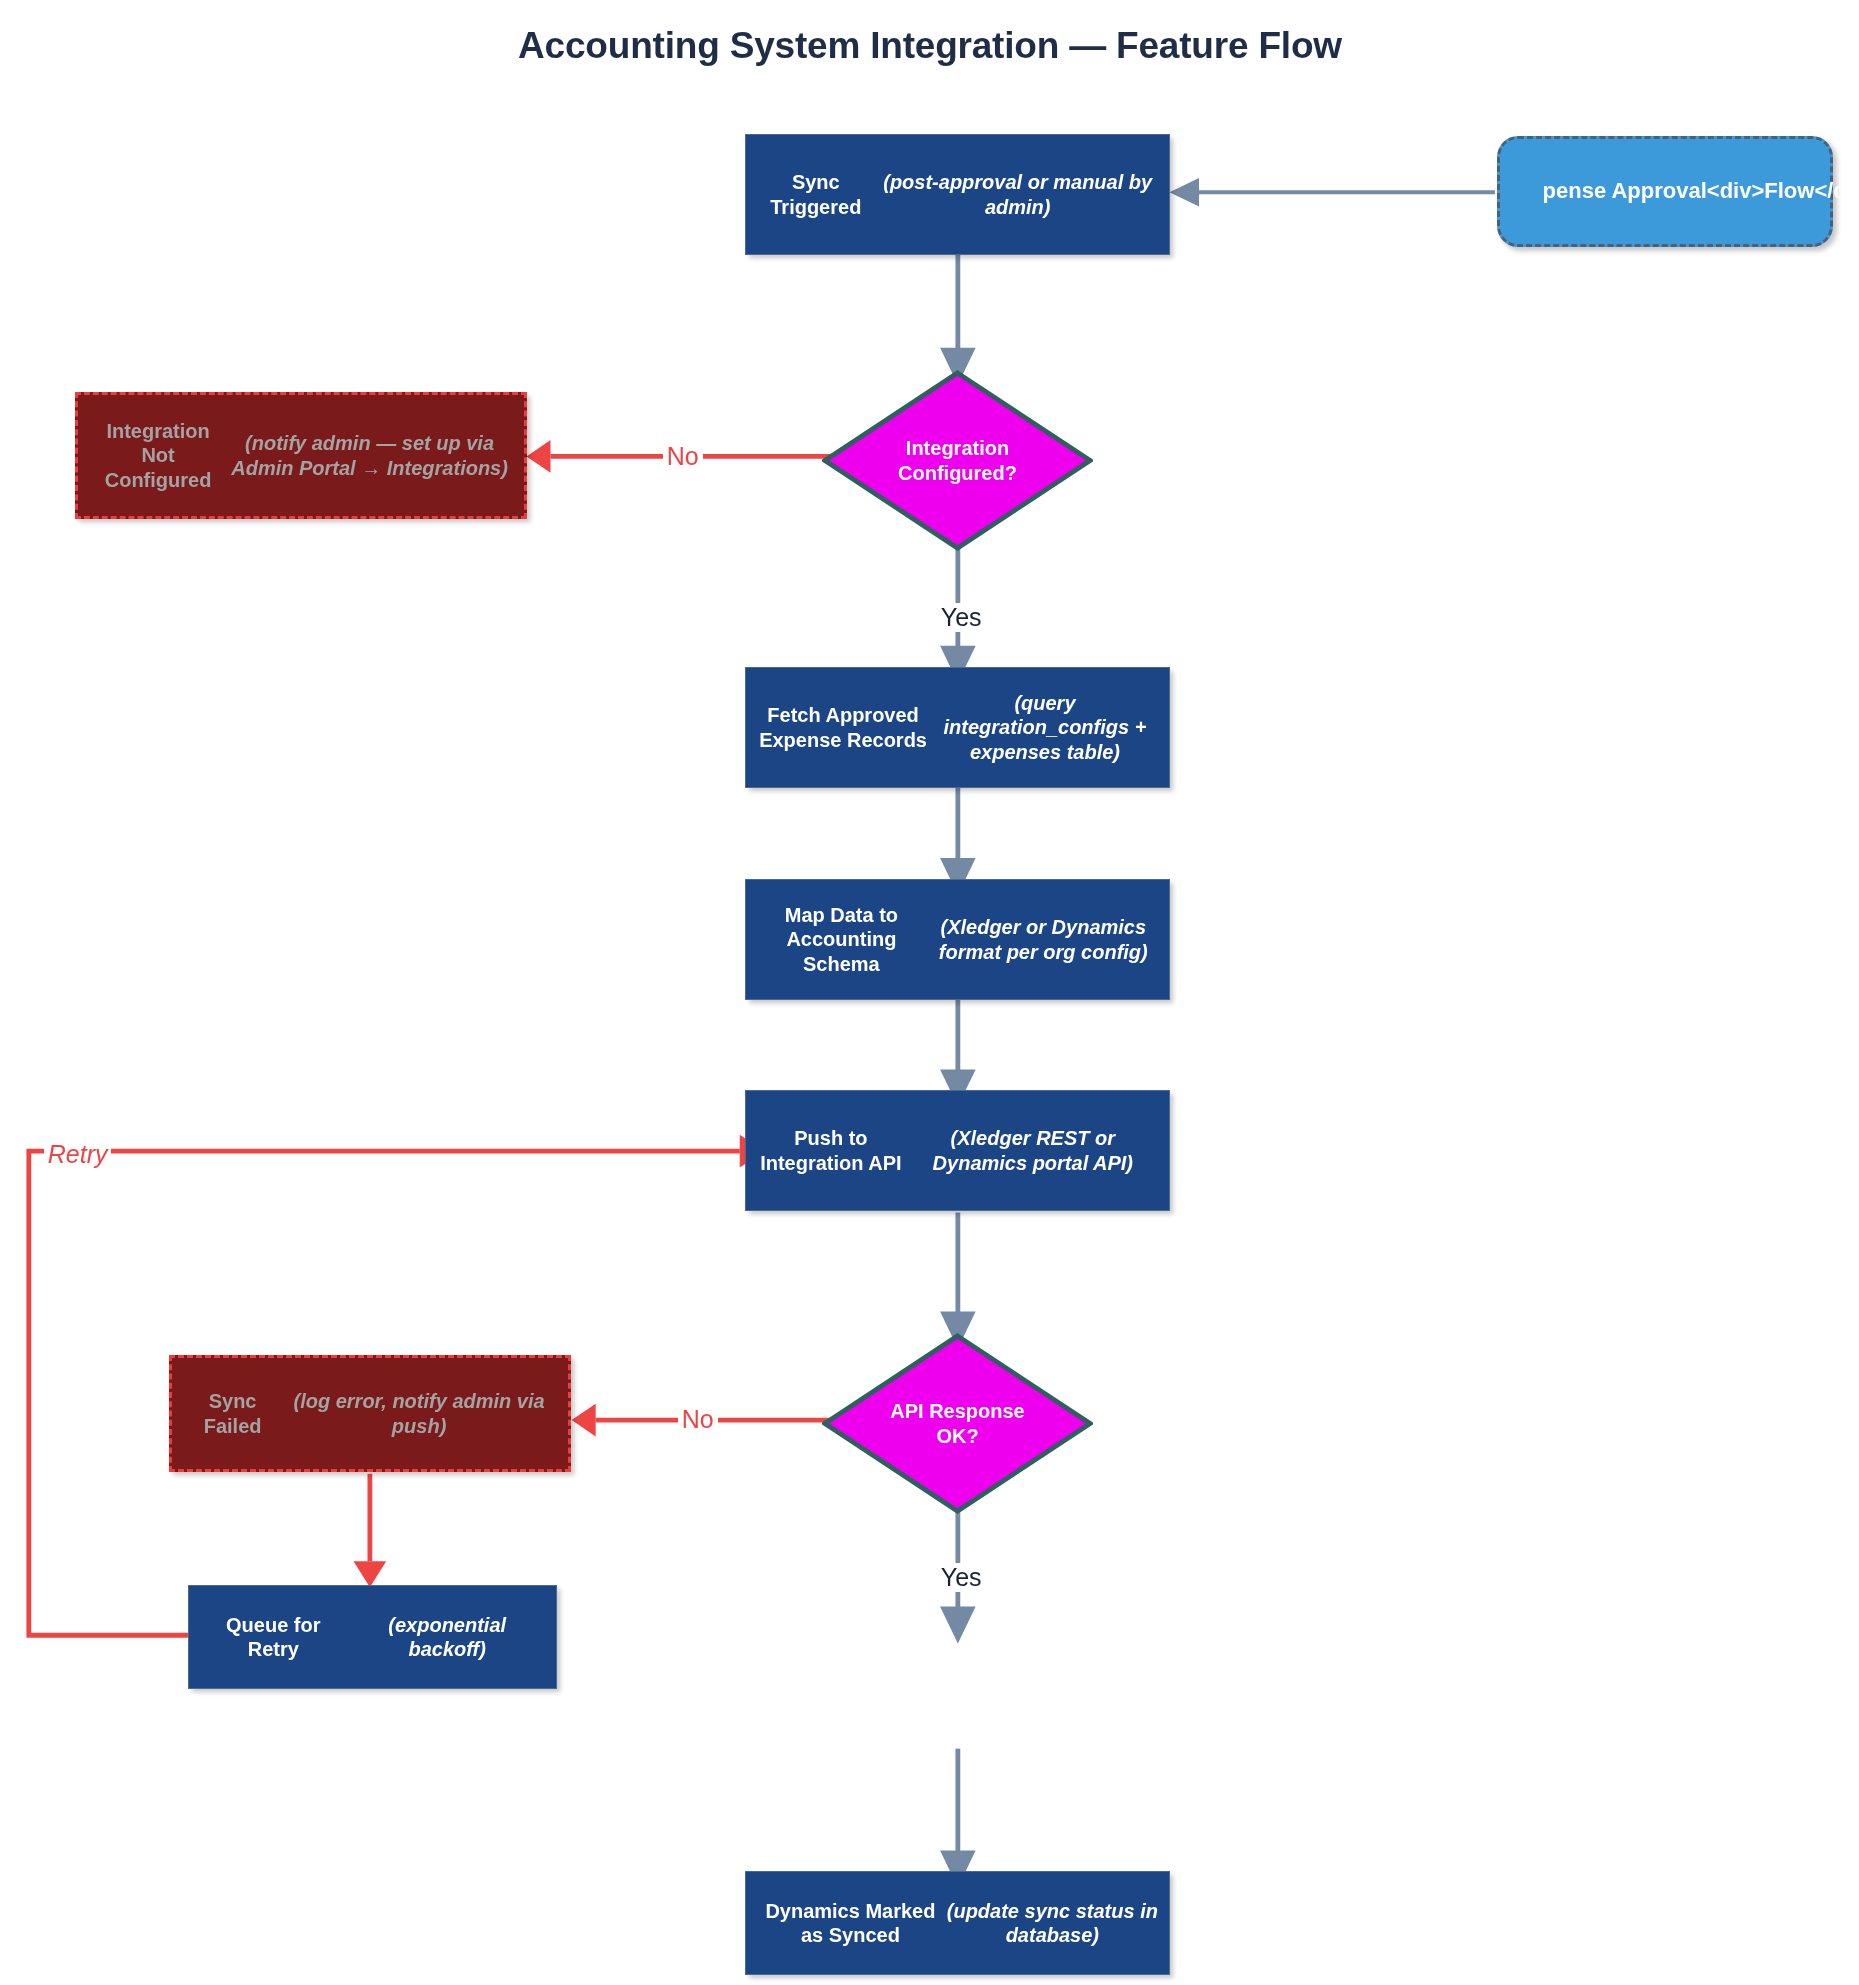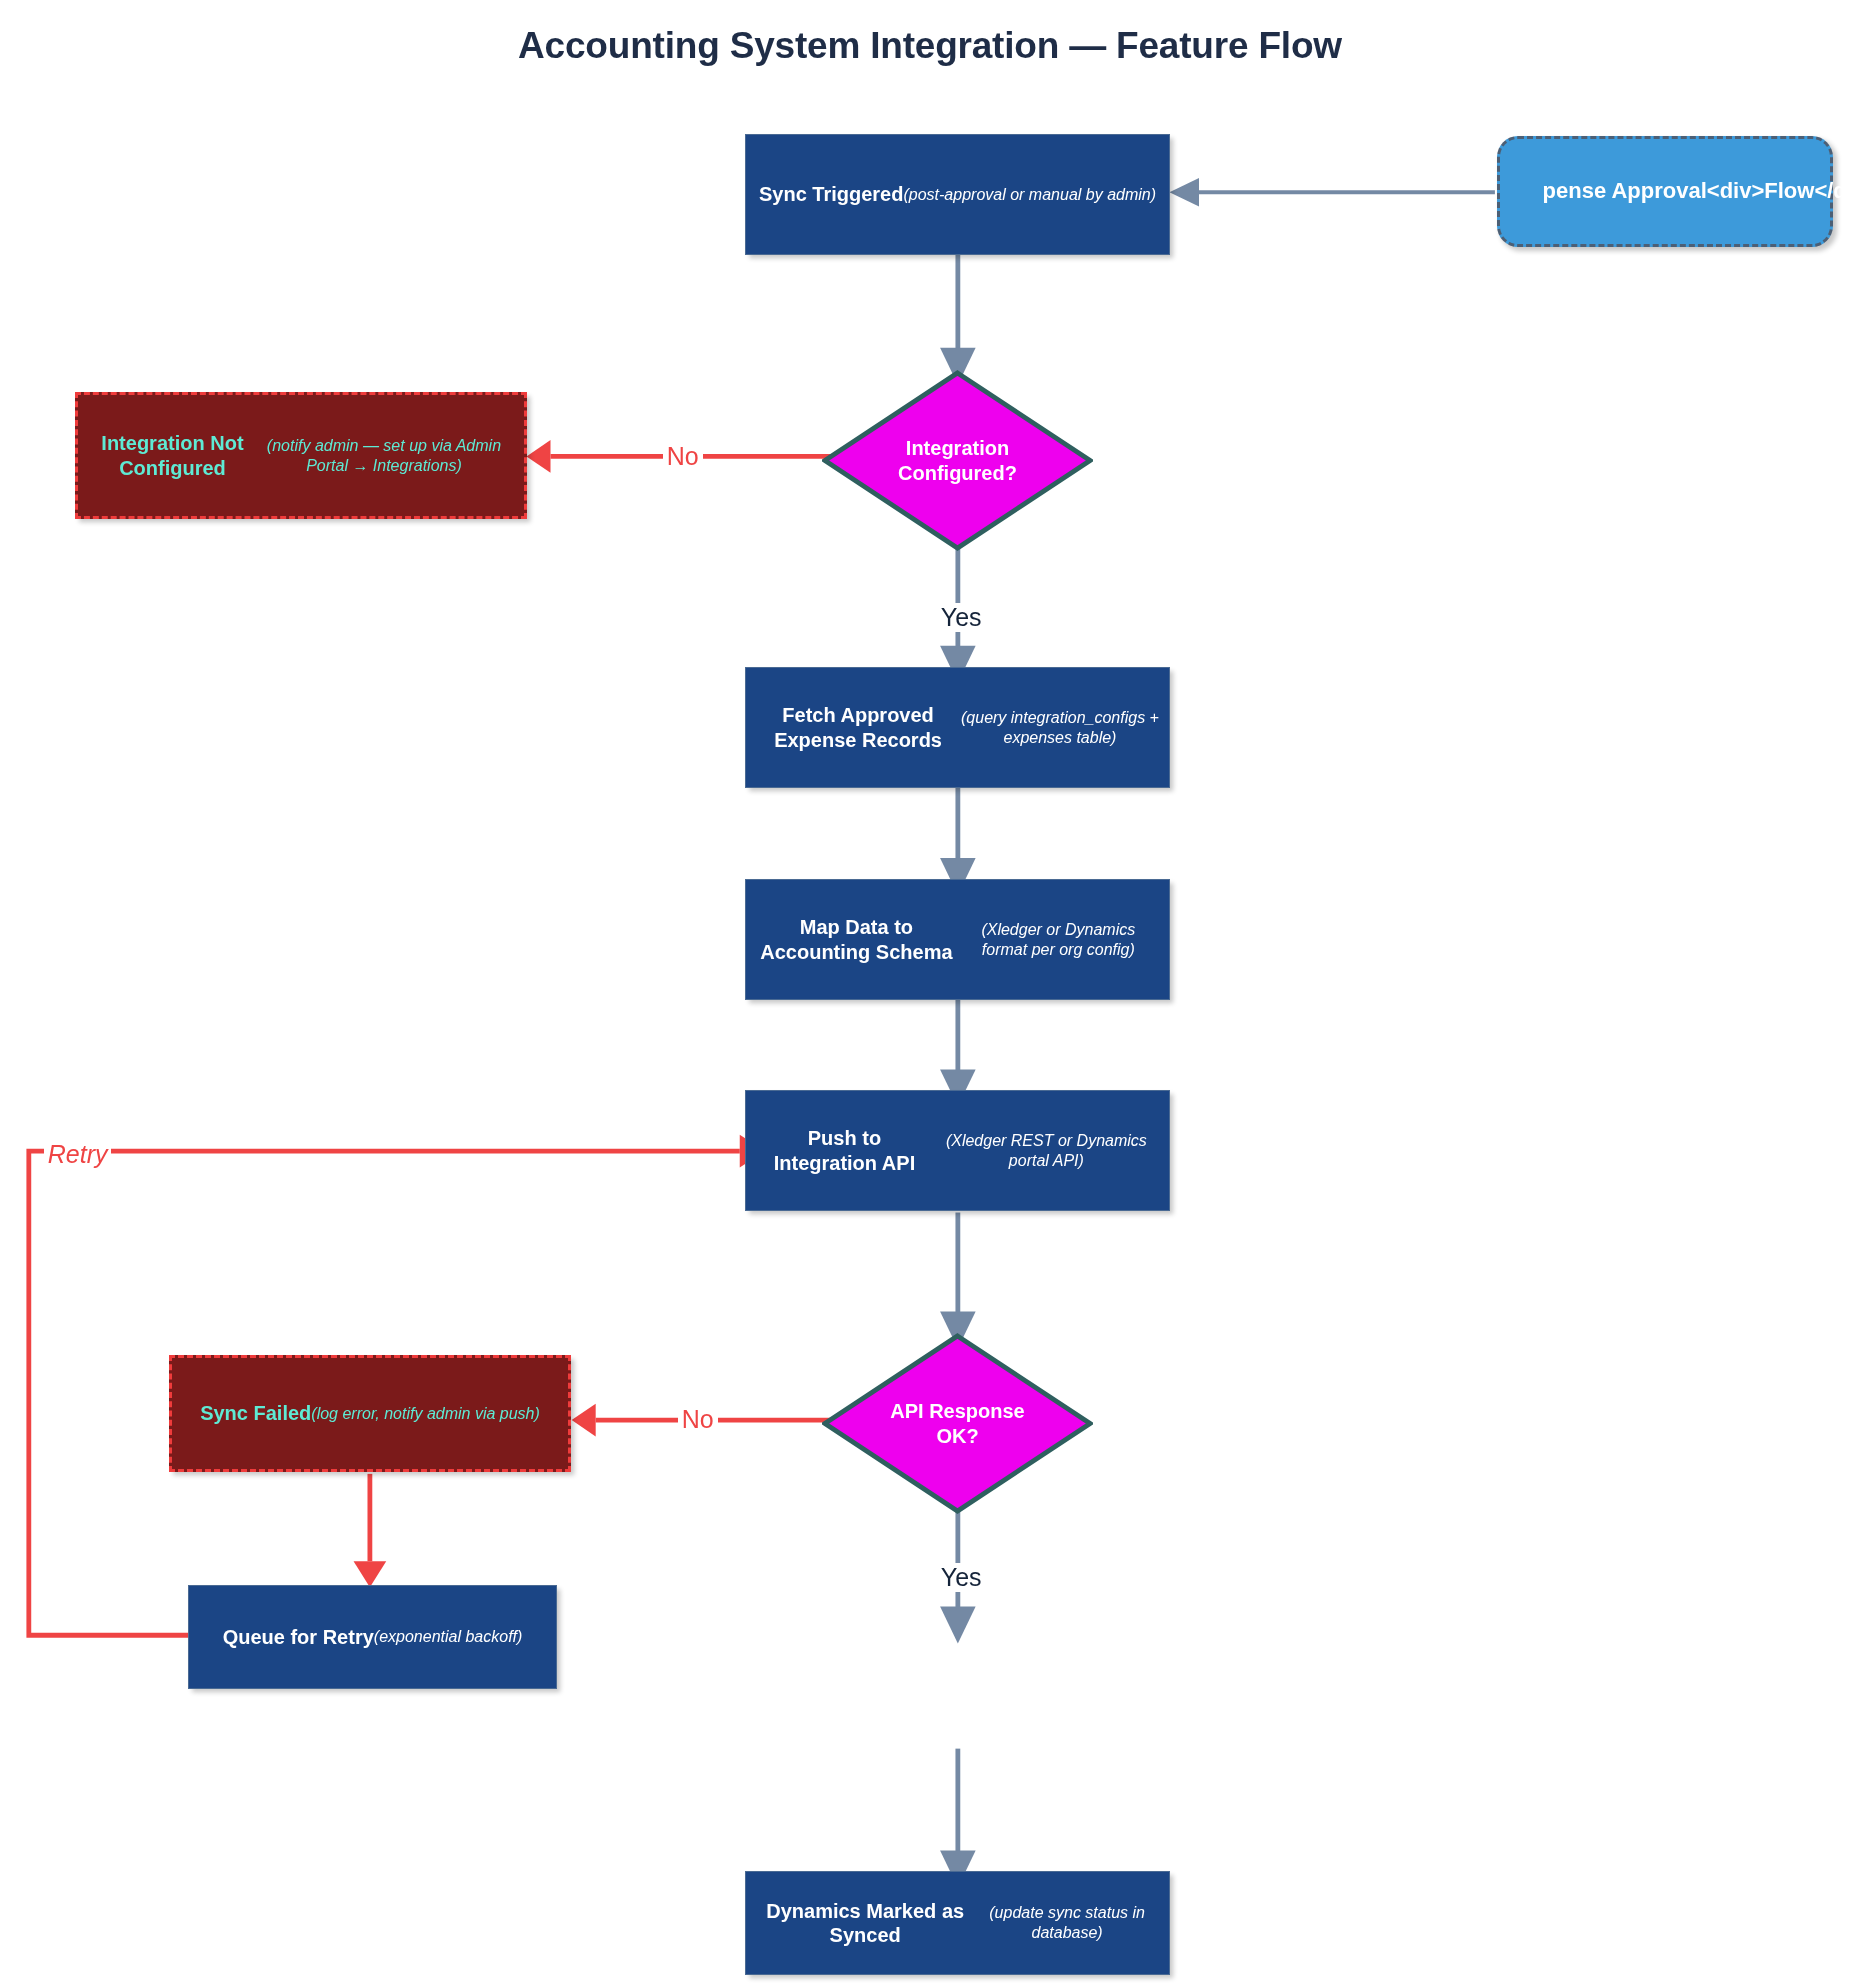--- a/index.html
+++ b/index.html
@@ -44,23 +44,23 @@
     align-items: center;
     justify-content: center;
     text-align: center;
     line-height: 1.22;
   }
   .node .t {
     font-weight: bold;
     font-size: 20px;
   }
   .node .s {
-    font-weight: normal;
+    font-weight: bold;
     font-style: italic;
-    font-size: 16px;
+    font-size: 20px;
   }
   .proc {
     background: #1b4585;
     border: 1.9px solid #4a6a93;
     color: #ffffff;
     box-shadow: 3.8px 3.8px 4.8px rgba(0,0,0,0.22);
     padding: 3.8px 9.6px;
   }
   .decision {
     color: #ffffff;
@@ -73,21 +73,21 @@
     left: 0; top: 0;
     width: 100%; height: 100%;
   }
   .decision .lbl {
     position: relative;
     z-index: 2;
   }
   .err {
     background: #7b1a1a;
     border: 3.8px dashed #ef3b3b;
-    color: #5eead4;
+    color: #a3a3a3;
     box-shadow: 3.8px 3.8px 4.8px rgba(0,0,0,0.22);
     padding: 3.8px 11.5px;
     justify-content: center;
   }
   .ext {
     background: #3d9ada;
     border: 3.8px dashed #4c5f75;
     border-radius: 21px;
     color: #ffffff;
     box-shadow: 3.8px 3.8px 4.8px rgba(0,0,0,0.22);

